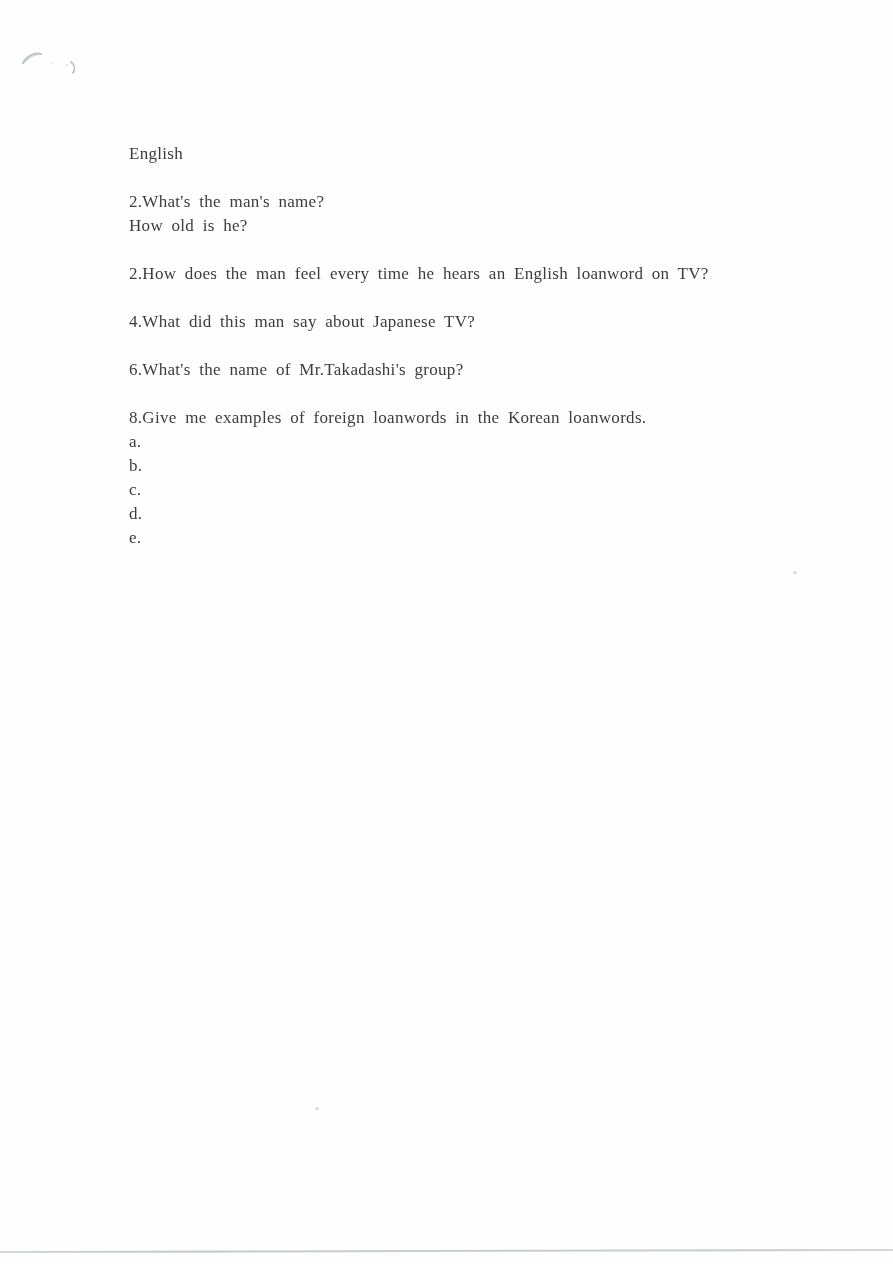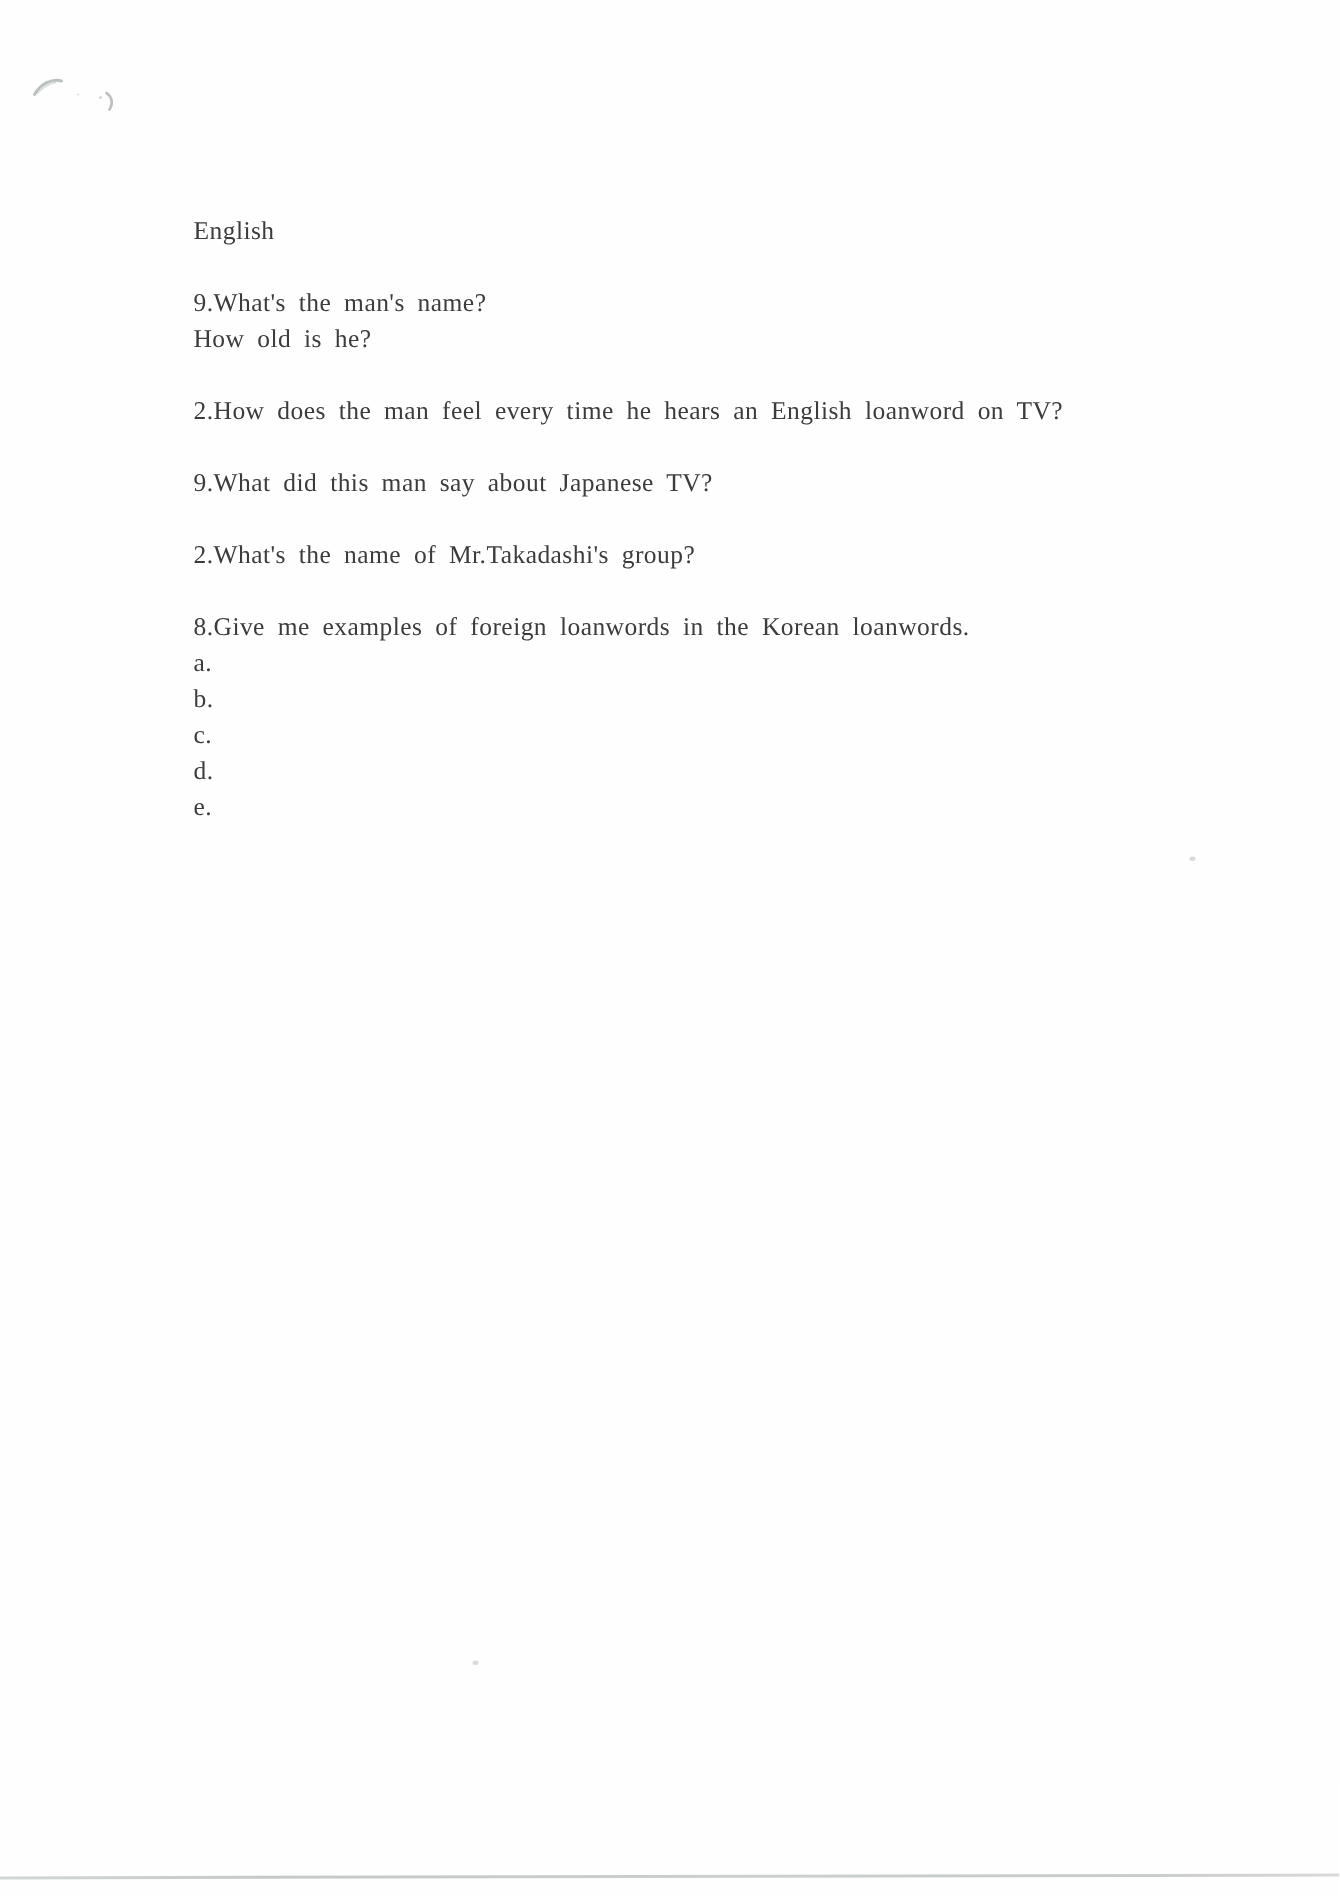--- a/index.html
+++ b/index.html
@@ -61,30 +61,30 @@
     <path d="M7 14 C10 11, 14 8, 19 7" fill="none" stroke="#bcc2c1" stroke-width="1" stroke-linecap="round" opacity="0.6"></path>
     <path d="M53 14 C56 16, 58 20, 55 25" fill="none" stroke="#a9b1b0" stroke-width="1.8" stroke-linecap="round" opacity="0.8"></path>
     <circle cx="49" cy="17" r="1" fill="#c4c9c8" opacity="0.7"></circle>
     <circle cx="34" cy="15" r="0.8" fill="#d3d7d6" opacity="0.6"></circle>
   </svg>
 
   <div class="content">
 
     <p class="line gap"><span>English</span></p>
 
-    <p class="line"><span>9.What's the man's name?</span></p>
+    <p class="line"><span>2.What's the man's name?</span></p>
     <p class="line gap"><span>How old is he?</span></p>
 
     <p class="line gap"><span>2.How does the man feel every time he hears an English </span><span class="u">loanword</span><span> on TV?</span></p>
 
 
-    <p class="line gap"><span>9.What did this man say about Japanese TV?</span></p>
+    <p class="line gap"><span>4.What did this man say about Japanese TV?</span></p>
 
 
-    <p class="line gap"><span>2.What's the name of Mr.Takadashi's group?</span></p>
+    <p class="line gap"><span>6.What's the name of Mr.Takadashi's group?</span></p>
 
 
     <p class="line"><span>8.Give me examples of foreign </span><span class="u">loanwords</span><span> in the Korean loanwords.</span></p>
 
     <p class="line"><span>a.</span></p>
     <p class="line"><span>b.</span></p>
     <p class="line"><span>c.</span></p>
     <p class="line"><span>d.</span></p>
     <p class="line"><span>e.</span></p>
 

